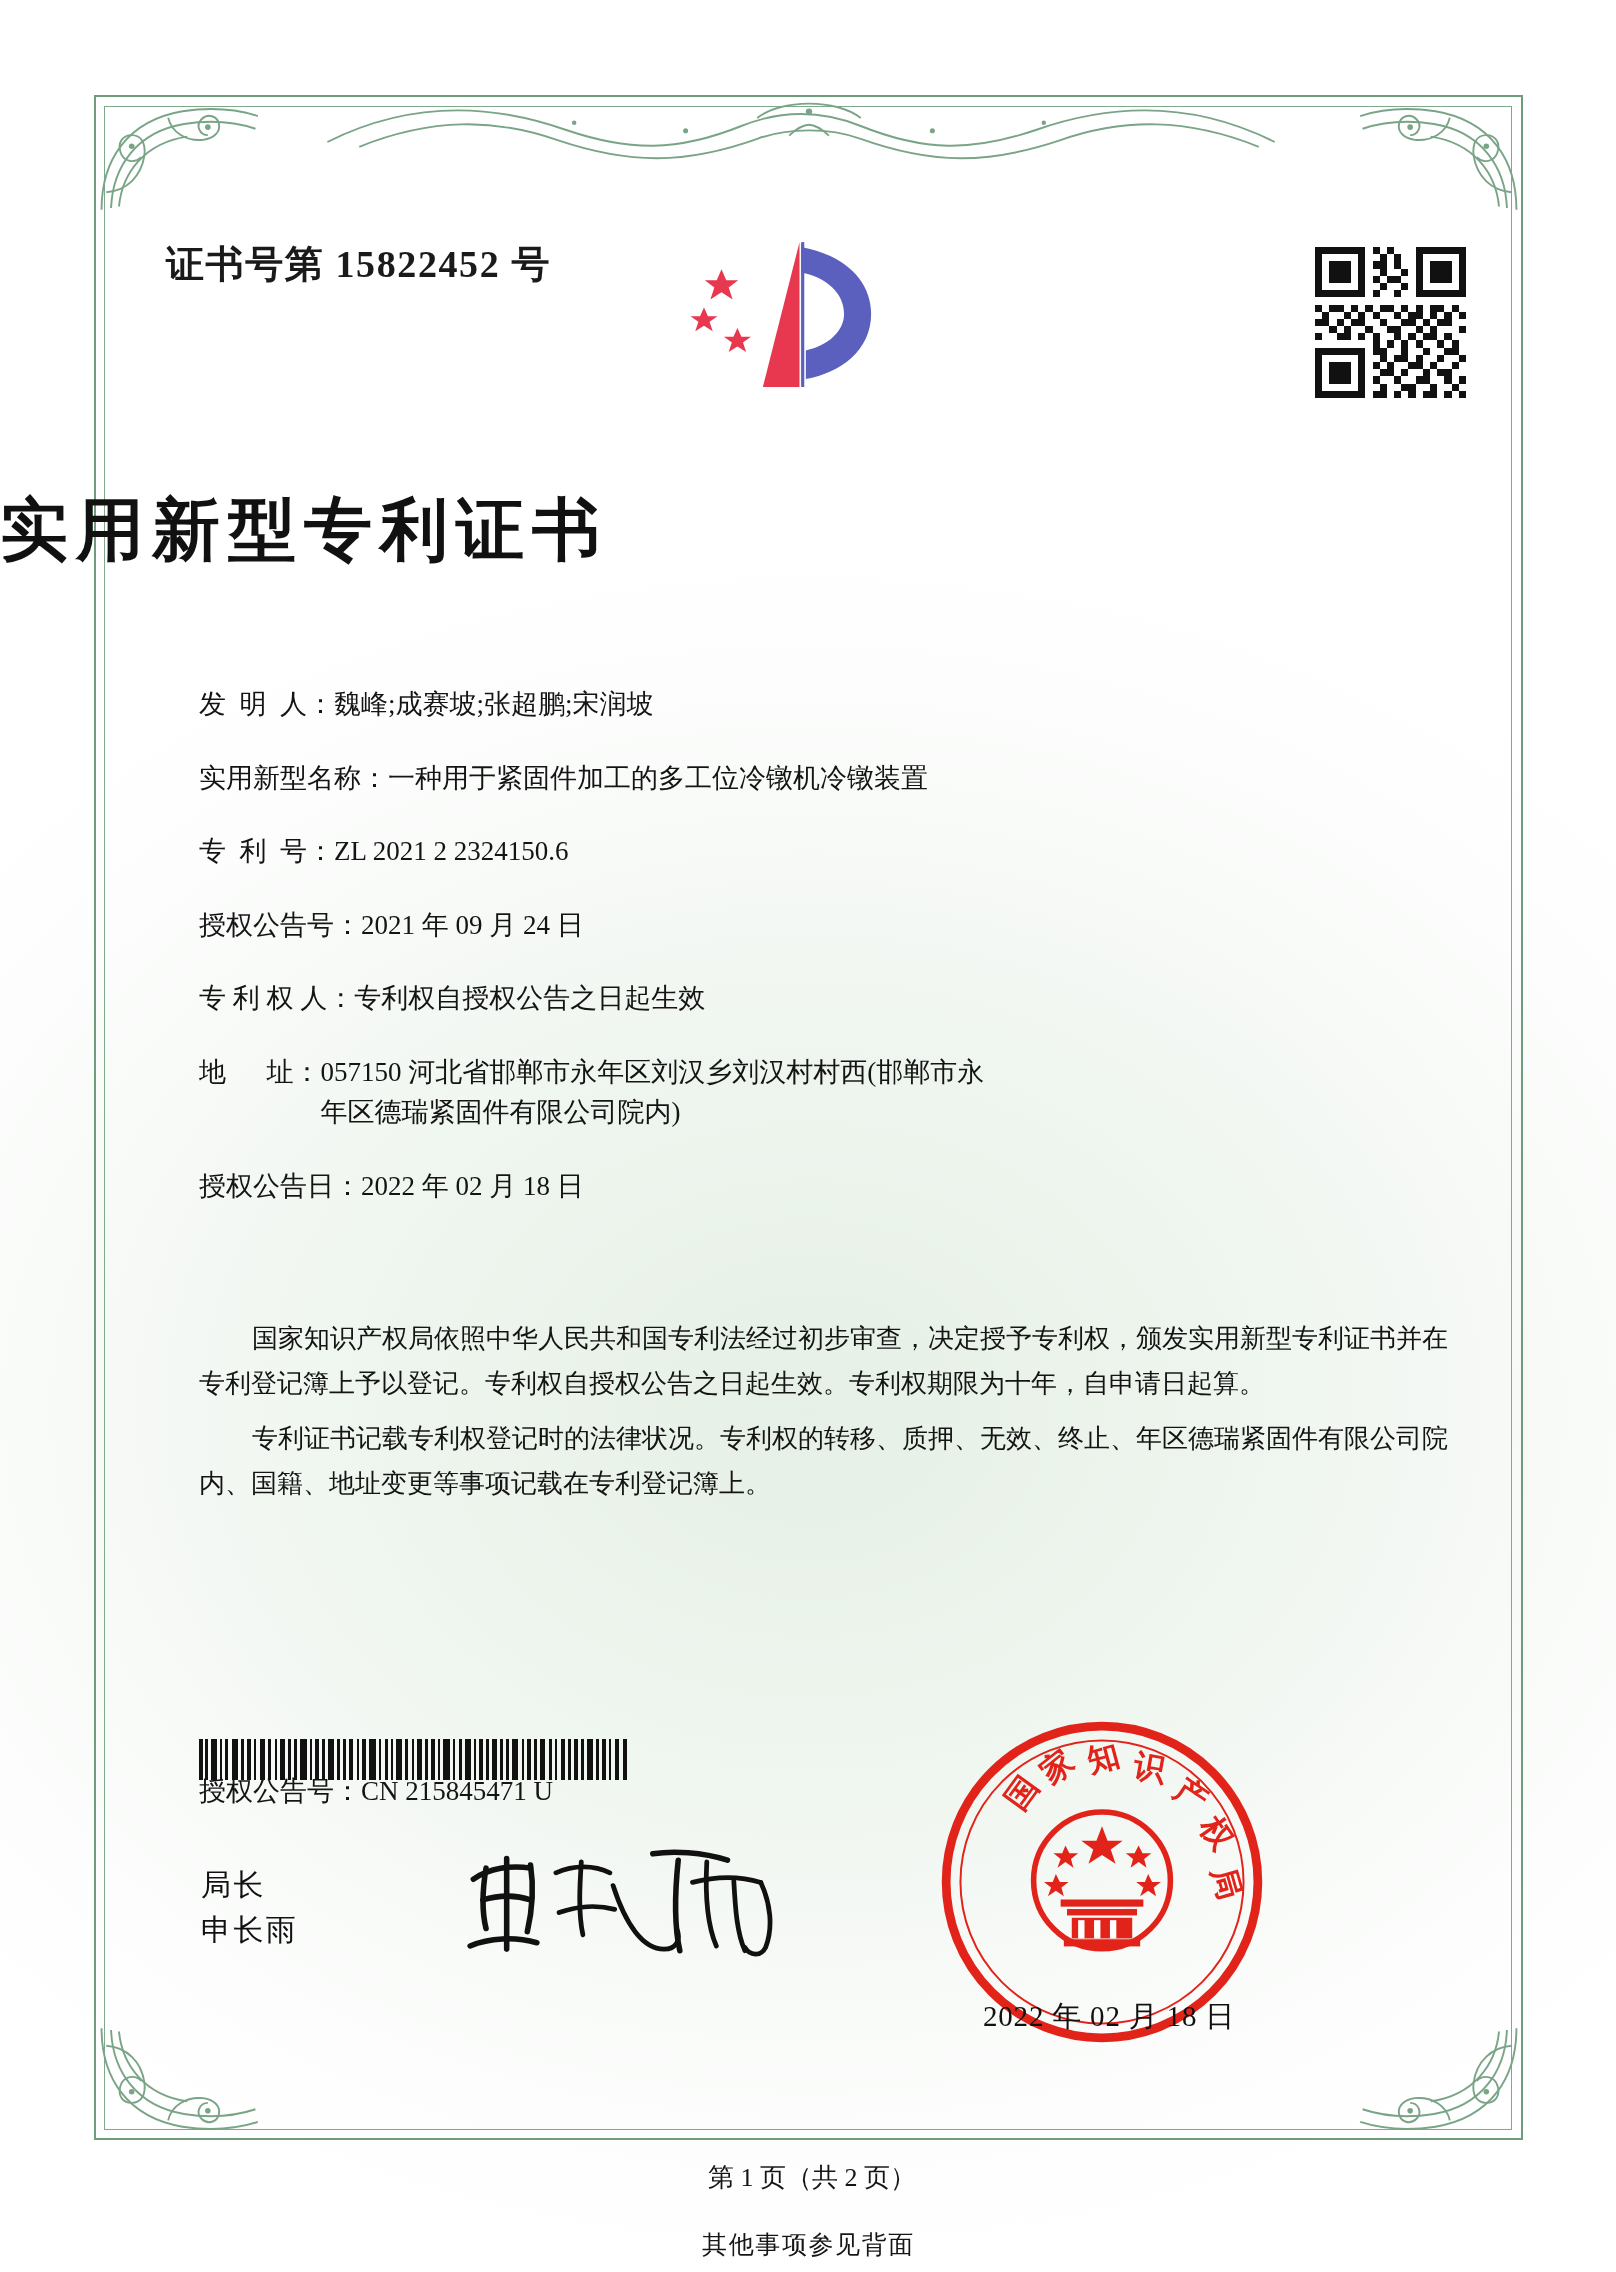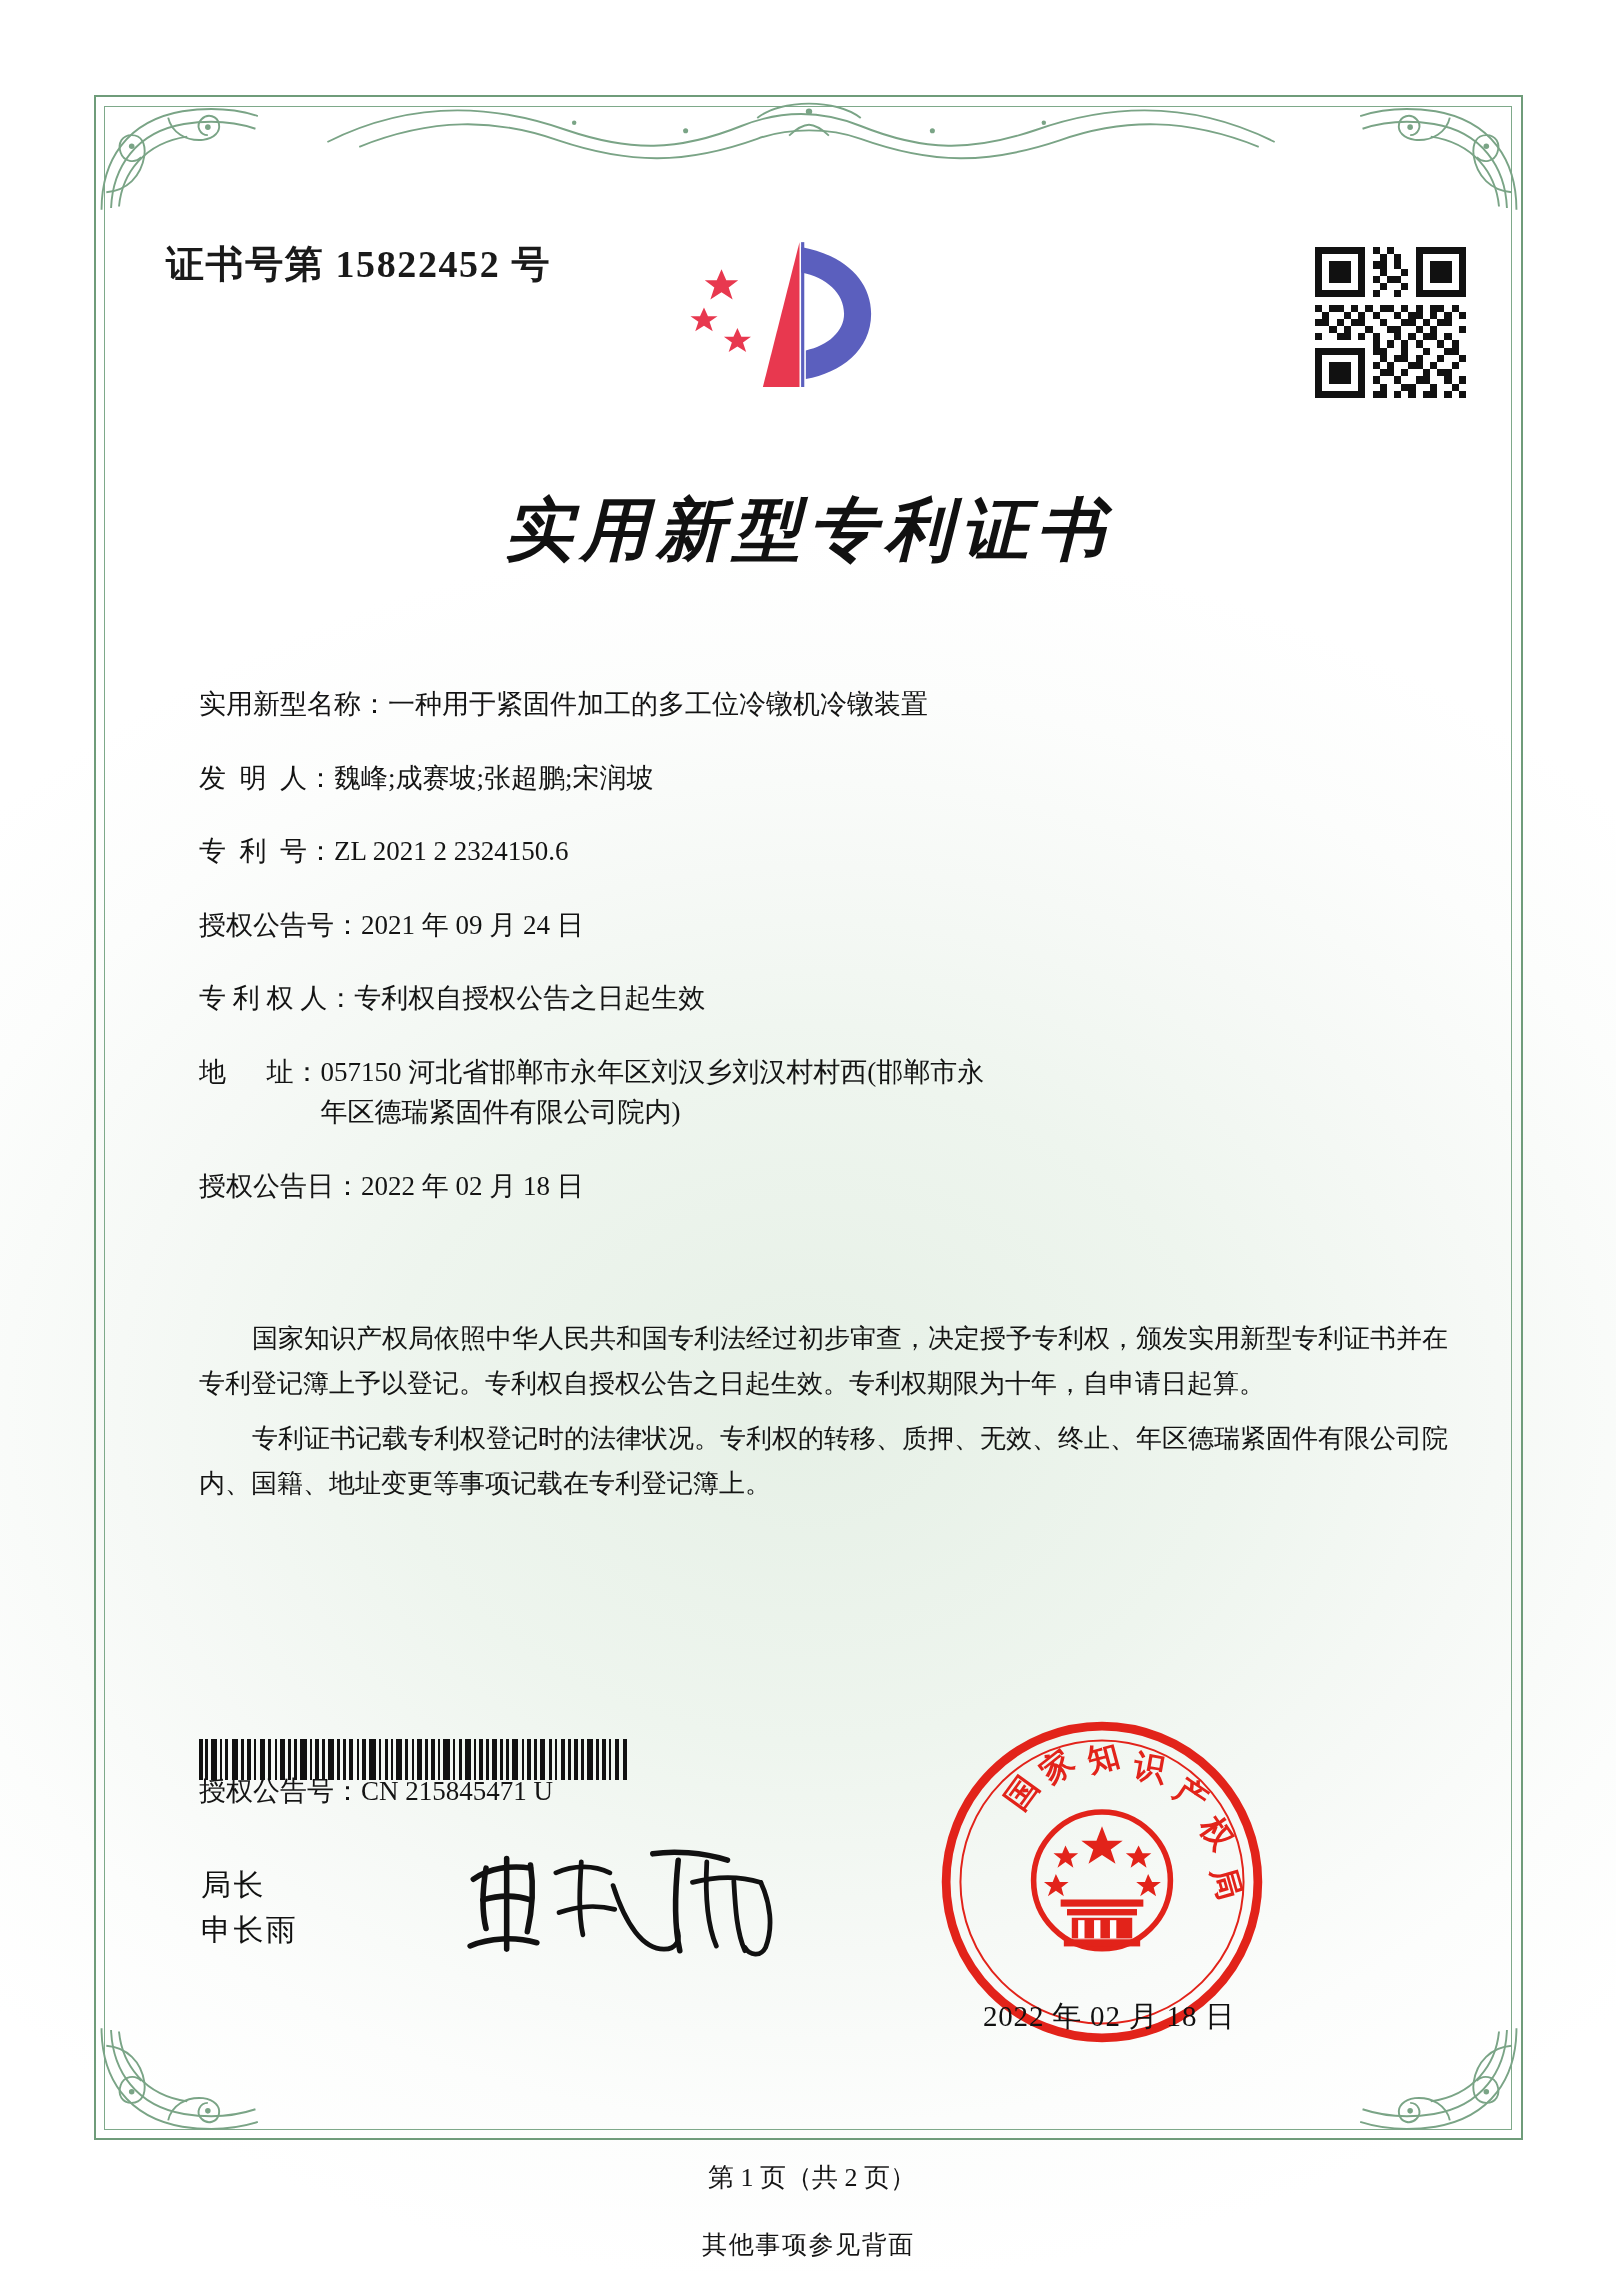--- a/index.html
+++ b/index.html
@@ -92,27 +92,26 @@
     width: 151px;
     height: 151px;
   }
   .qr svg { width:100%; height:100%; display:block; }
 
   
   .title {
     position: absolute;
     left: 0; right: 0;
     top: 485px;
-    text-align: center;
+    text-align: left;
     font-size: 68px;
     font-weight: bold;
     letter-spacing: 8px;
     color: #111;
     font-family: "DejaVu Serif", "Liberation Serif", serif;
-    font-style: italic;
   }
 
   
   .fields {
     position: absolute;
     left: 199px;
     top: 684px;
     width: 1241px;
     color: #141414;
     font-size: 27px;
@@ -442,27 +441,27 @@
           <rect x="20" y="20" width="1" height="1"></rect>
       </g>
     </svg>
   </div>
 
   <div class="title">实用新型专利证书</div>
 
   <div class="fields">
 
     <div class="field">
+      <span class="label">发  明  人：</span>
+      <span class="value">魏峰;成赛坡;张超鹏;宋润坡</span>
+    </div>
+
+    <div class="field">
       <span class="label">实用新型名称：</span>
       <span class="value">一种用于紧固件加工的多工位冷镦机冷镦装置</span>
-    </div>
-
-    <div class="field">
-      <span class="label">发  明  人：</span>
-      <span class="value">魏峰;成赛坡;张超鹏;宋润坡</span>
     </div>
 
     <div class="field">
       <span class="label">专  利  号：</span>
       <span class="value">ZL 2021 2 2324150.6</span>
     </div>
 
     <div class="field">
       <span class="label">授权公告号：</span>
       <span class="value">2021 年 09 月 24 日</span>

